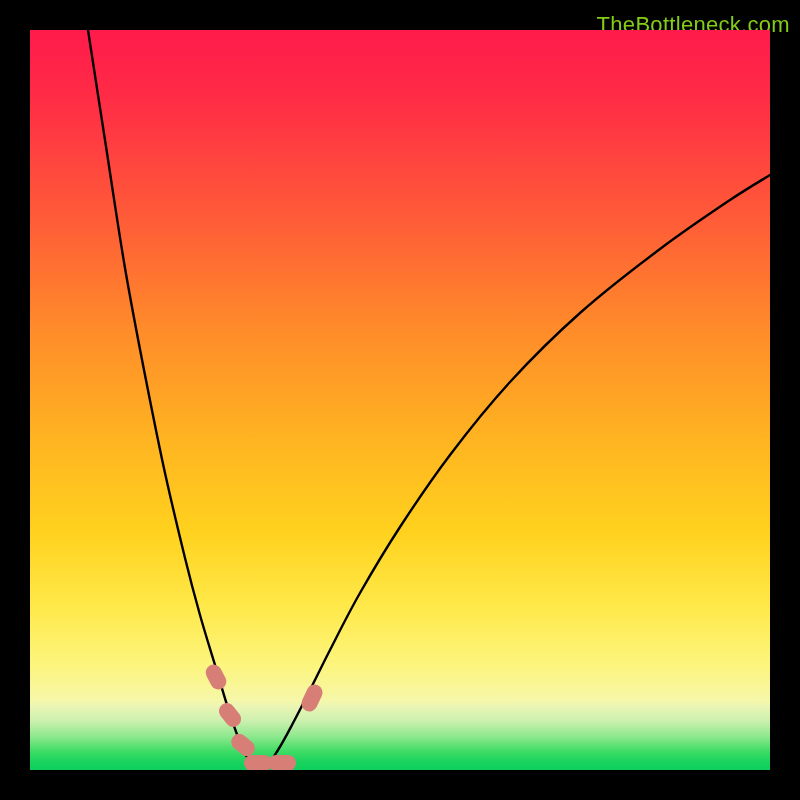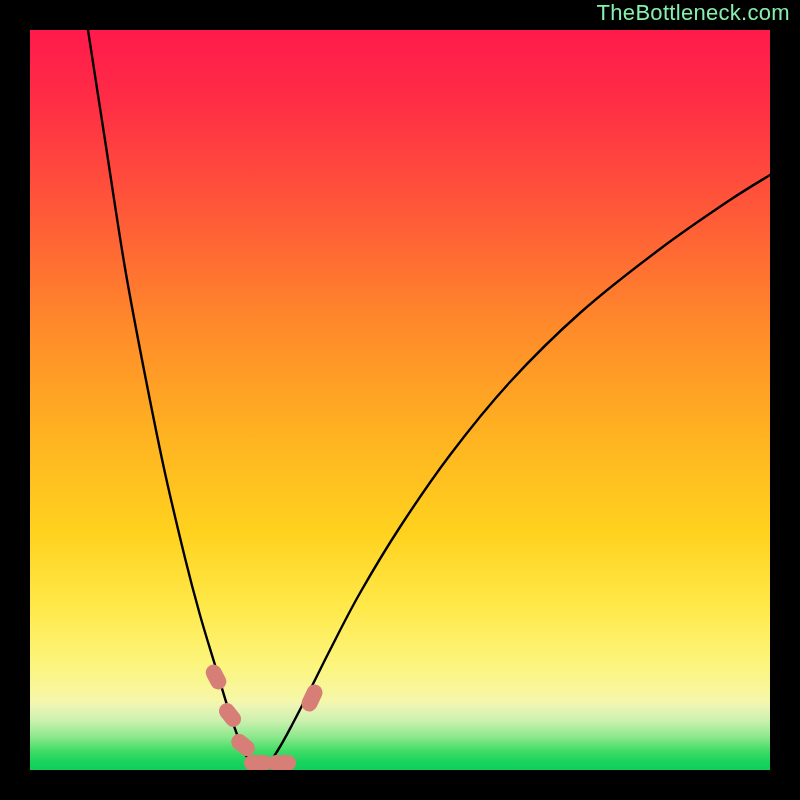--- a/index.html
+++ b/index.html
@@ -30,23 +30,23 @@
   .gradient {
     position: absolute;
     inset: 0;
   }
   .curve {
     position: absolute;
     inset: 0;
   }
   .watermark {
     position: absolute;
-    top: 0;
+    top: 12px;
     right: 10px;
-    color: #86efac;
+    color: #84cc16;
     font-size: 22px;
     letter-spacing: 0.3px;
     font-weight: 500;
   }
   .marker {
     position: absolute;
     background: #d77f77;
     border-radius: 10px;
   }
 </style>

